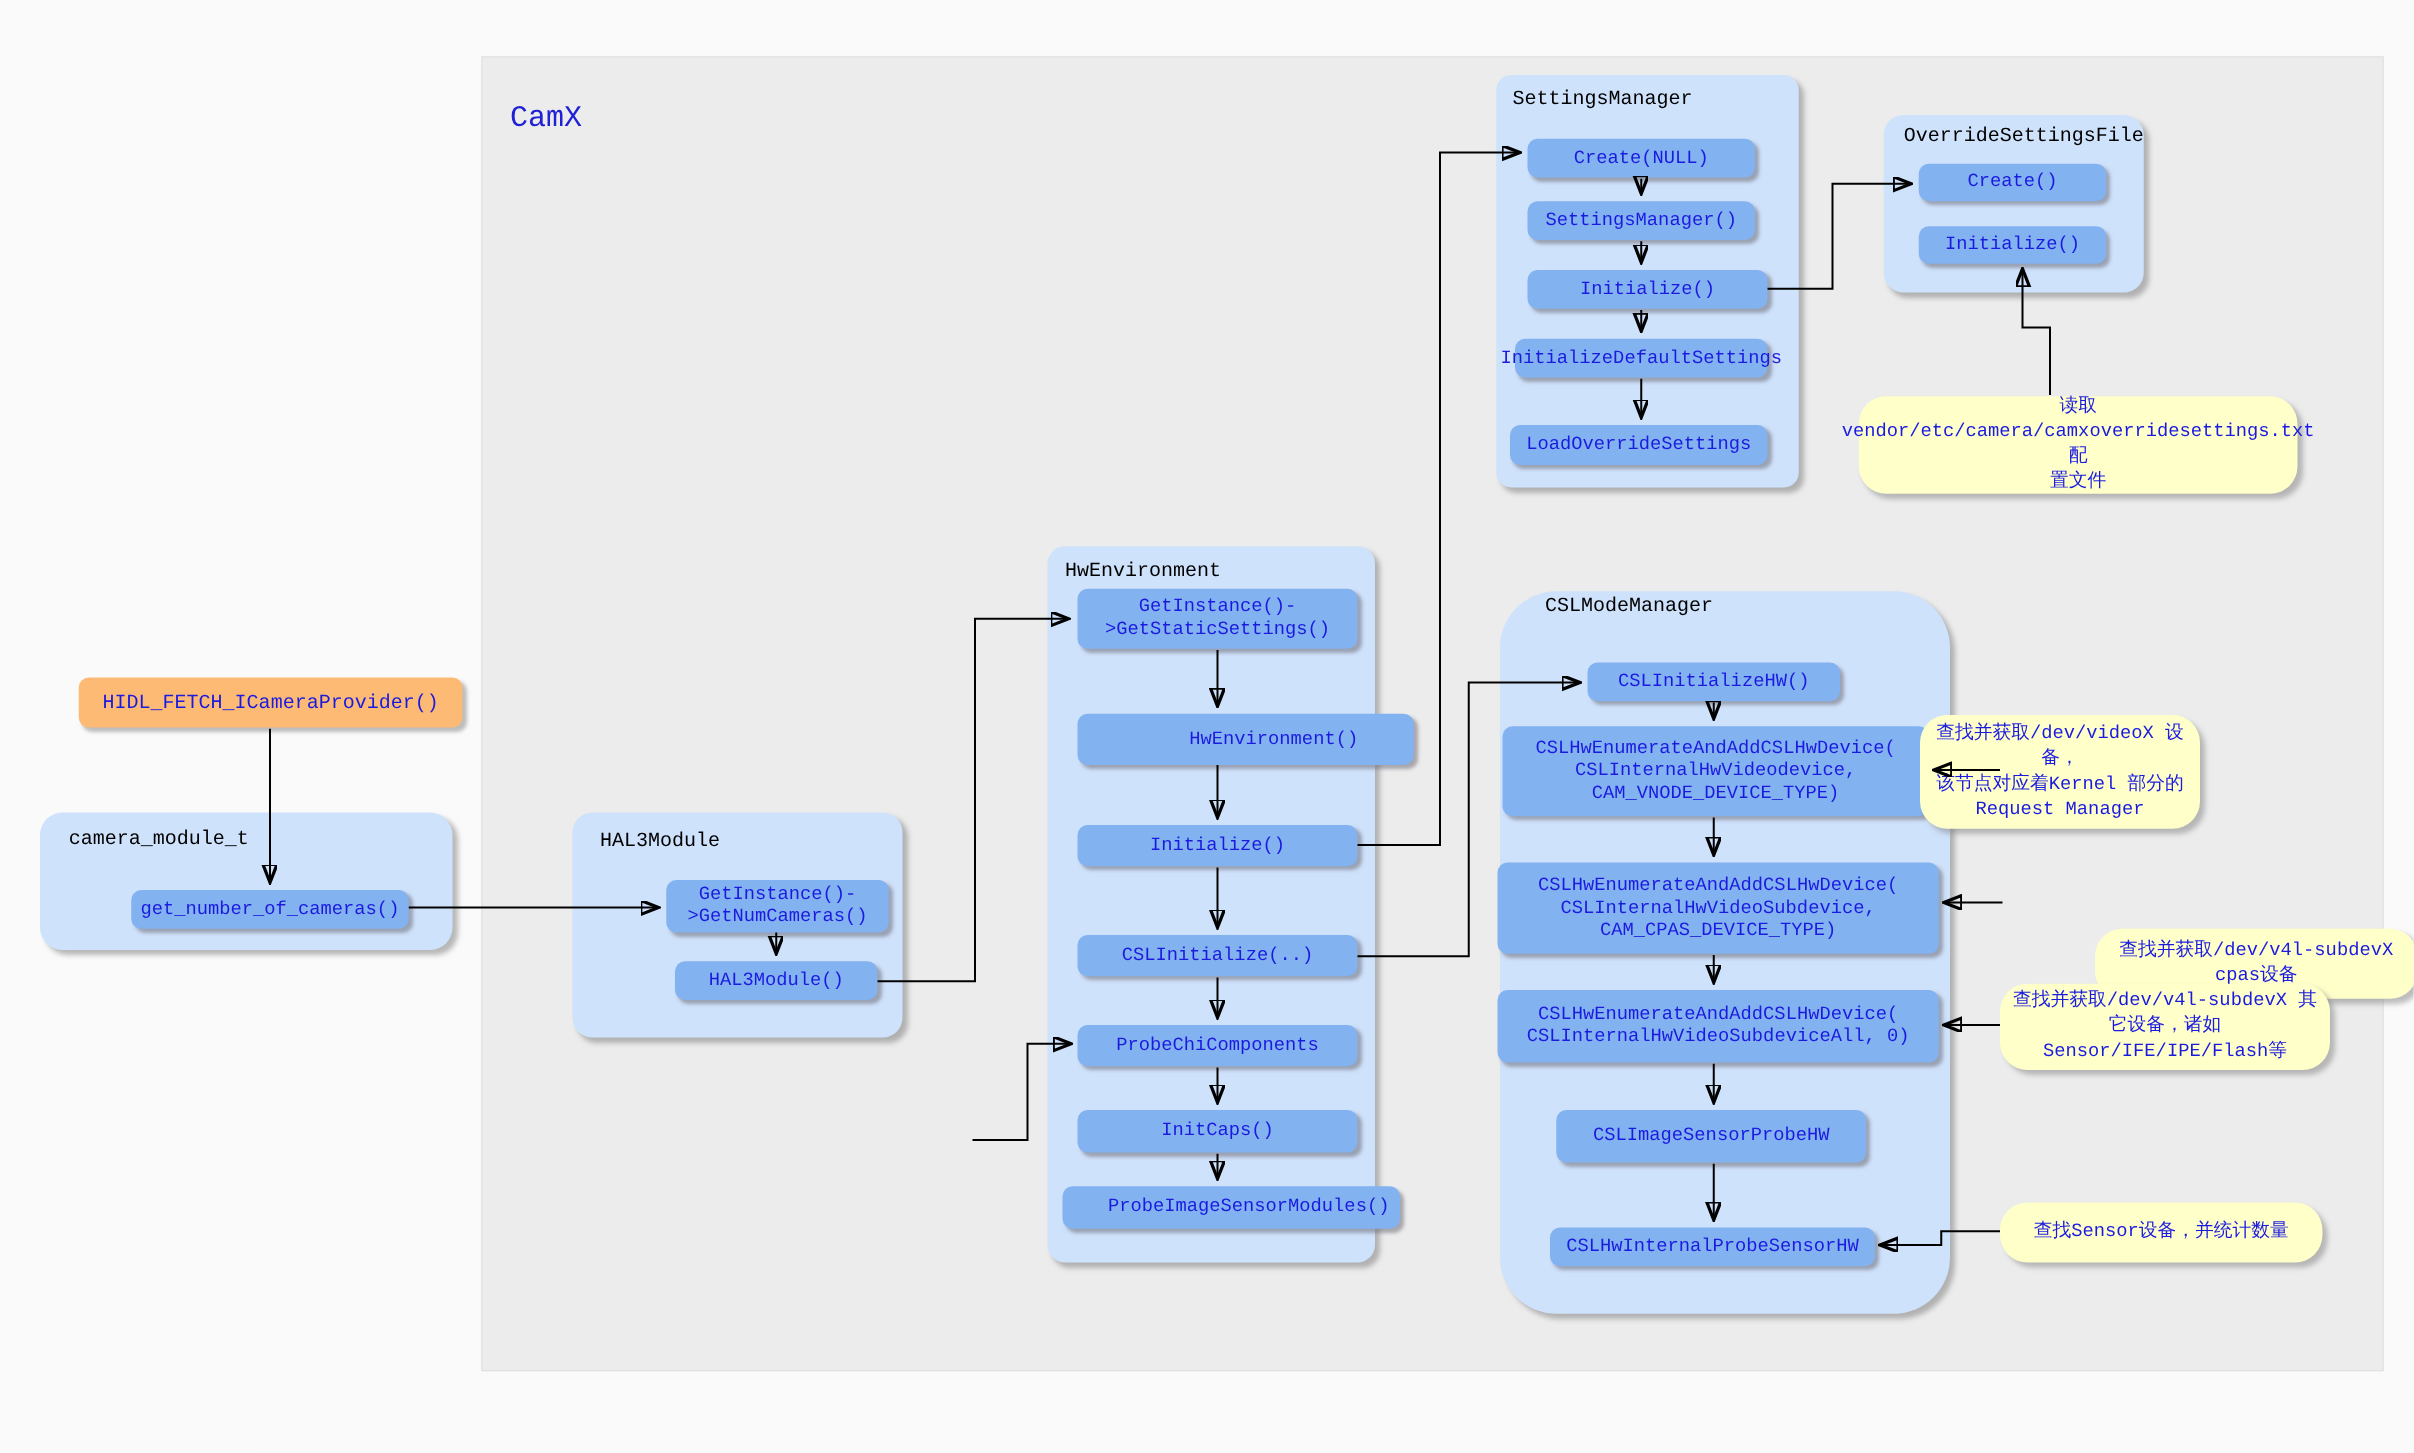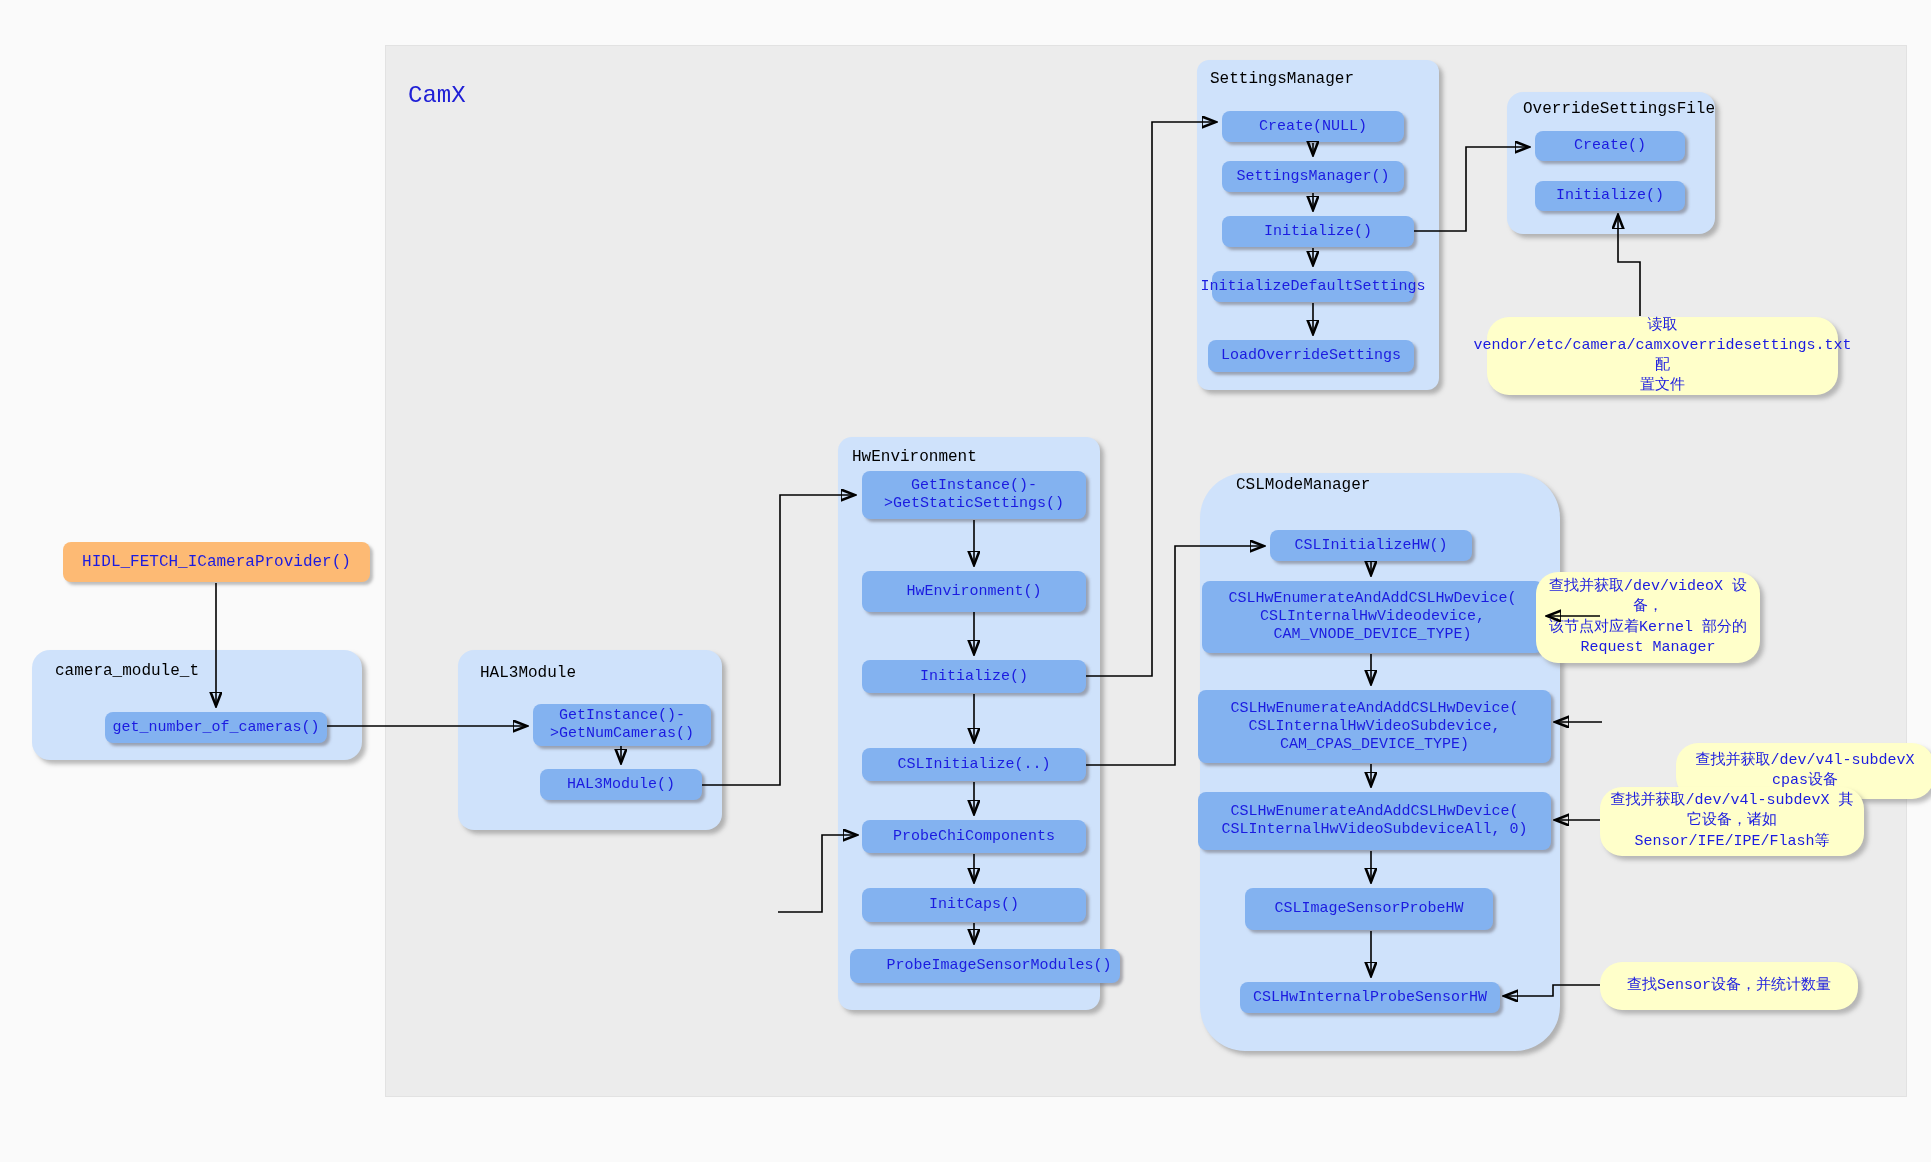--- a/index.html
+++ b/index.html
@@ -63,21 +63,21 @@
   <div class="container" style="left:458px;top:650px;width:264px;height:180px;border-radius:16px;"></div>
   <div class="ctitle" style="left:480px;top:664px;">HAL3Module</div>
   <div class="btn" style="left:533px;top:704px;width:178px;height:42px;">GetInstance()-
 &gt;GetNumCameras()</div>
   <div class="btn" style="left:540px;top:769px;width:162px;height:31px;">HAL3Module()</div>
 
   <div class="container" style="left:838px;top:437px;width:262px;height:573px;border-radius:14px;"></div>
   <div class="ctitle" style="left:852px;top:448px;">HwEnvironment</div>
   <div class="btn" style="left:862px;top:471px;width:224px;height:48px;">GetInstance()-
 &gt;GetStaticSettings()</div>
-  <div class="btn" style="left:862px;top:571px;width:224px;height:41px;">HwEnvironment()</div>
+  <div class="btn" style="left:862px;top:571px;width:224px;height:41px;padding-left:45px;">HwEnvironment()</div>
   <div class="btn" style="left:862px;top:660px;width:224px;height:33px;">Initialize()</div>
   <div class="btn" style="left:862px;top:748px;width:224px;height:33px;">CSLInitialize(..)</div>
   <div class="btn" style="left:862px;top:820px;width:224px;height:33px;">ProbeChiComponents</div>
   <div class="btn" style="left:862px;top:888px;width:224px;height:34px;">InitCaps()</div>
   <div class="btn" style="left:850px;top:949px;width:242px;height:34px;padding-left:28px;">ProbeImageSensorModules()</div>
 
   <div class="container" style="left:1197px;top:60px;width:242px;height:330px;border-radius:12px;"></div>
   <div class="ctitle" style="left:1210px;top:70px;">SettingsManager</div>
   <div class="btn" style="left:1222px;top:111px;width:182px;height:31px;">Create(NULL)</div>
   <div class="btn" style="left:1222px;top:161px;width:182px;height:31px;">SettingsManager()</div>

